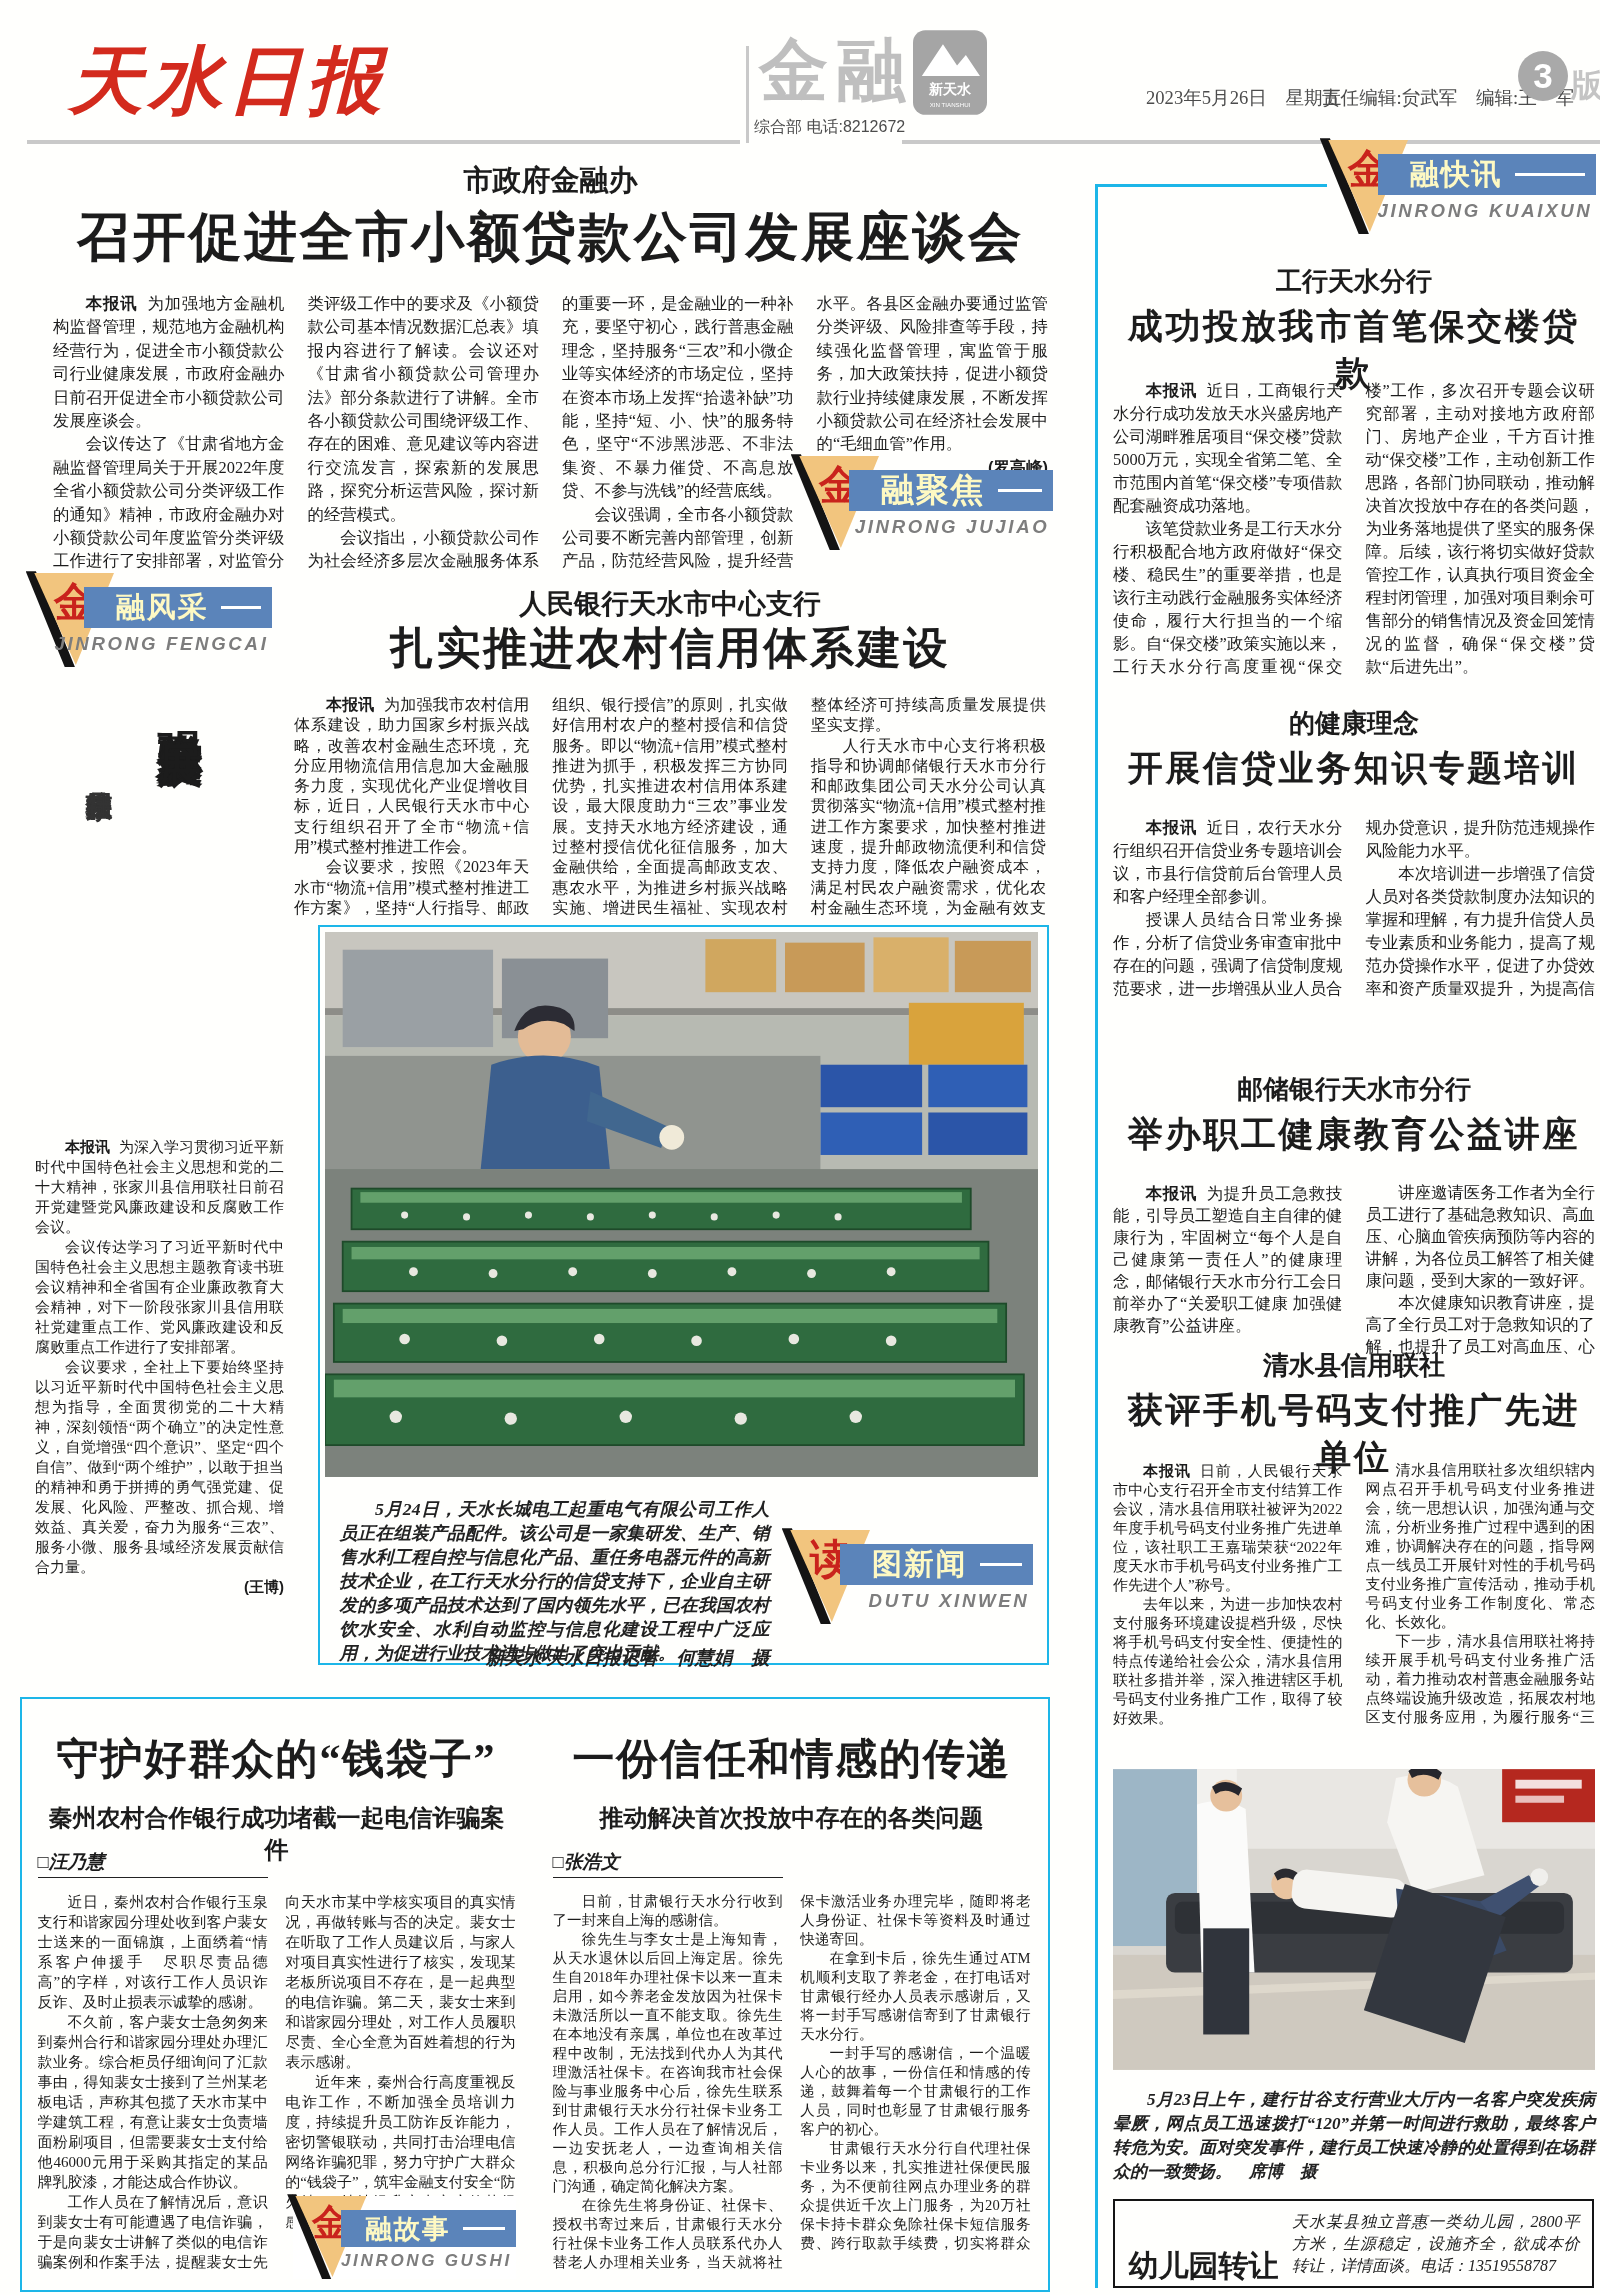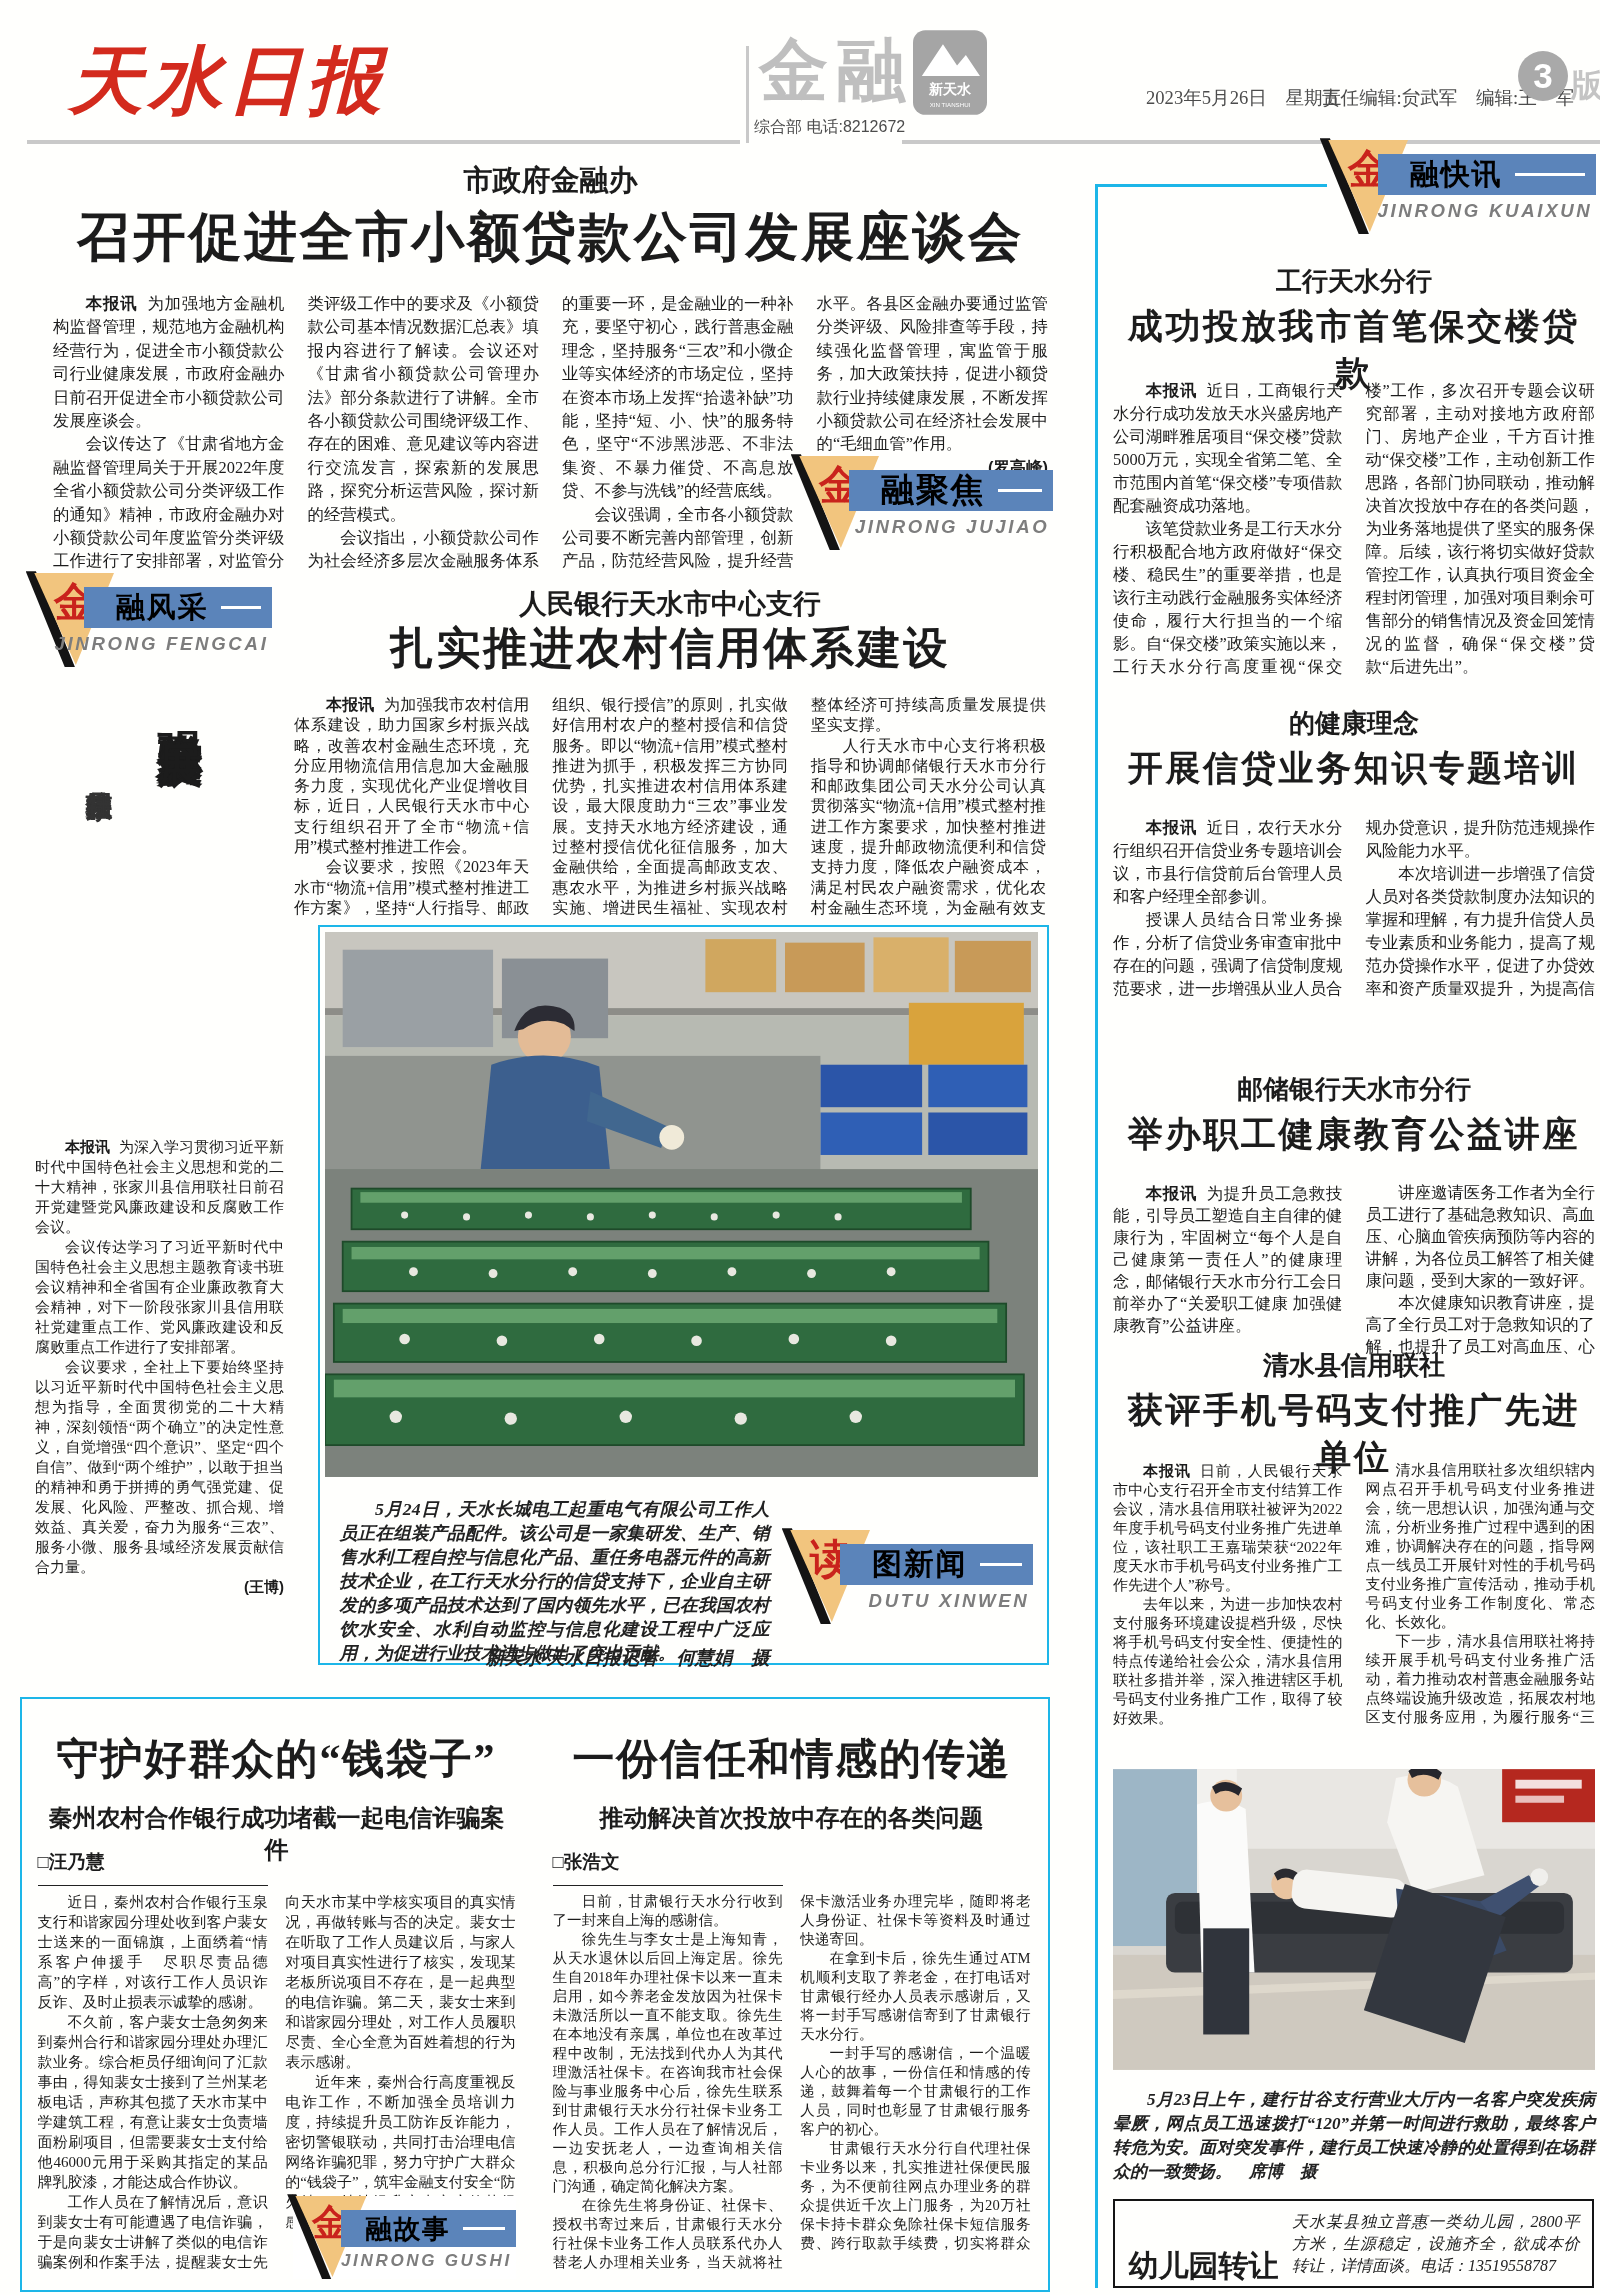--- a/index.html
+++ b/index.html
@@ -21,35 +21,35 @@
     font-size:35px;font-weight:bold;text-align:center;line-height:50px;font-family:"Liberation Sans","DejaVu Sans",sans-serif;}
   .page-ban{font-size:32px;color:#c4c4c4;font-weight:bold;font-family:"Liberation Sans","DejaVu Sans",sans-serif;}
   
   .badge{position:absolute;width:265px;height:88px;}
   .badge .tri-edge{position:absolute;left:-5.3px;top:-1.8px;width:85px;height:96px;background:#141414;
     clip-path:polygon(0 0,12% 0,58% 100%,46% 100%);}
   .badge .tri{position:absolute;left:0;top:0;width:83px;height:92px;background:#f2c57e;
     clip-path:polygon(4% 0,100% 0,54% 100%);}
   .badge .lead-char{position:absolute;left:23px;top:1.8px;font-size:41px;font-weight:bold;color:#c9231c;}
   .badge .bar{position:absolute;left:53px;right:0;top:14px;height:41px;background:#5b84ba;display:flex;align-items:center;
-    color:#000000;font-weight:bold;font-size:33px;letter-spacing:1.8px;font-family:"Liberation Sans","DejaVu Sans",sans-serif;padding-left:32px;}
+    color:#fef9c3;font-weight:bold;font-size:33px;letter-spacing:1.8px;font-family:"Liberation Sans","DejaVu Sans",sans-serif;padding-left:32px;}
   .badge .bar::after{content:"";flex:1;height:2.7px;background:#fff;margin:0 10.6px 0 12.4px;}
   .badge .en{position:absolute;right:3.5px;top:60px;font-style:italic;font-weight:bold;font-size:18.6px;color:#7d7d7d;
     letter-spacing:2.7px;font-family:"Liberation Sans","DejaVu Sans",sans-serif;white-space:nowrap;}
   
   .eyebrow{font-weight:bold;font-family:"Liberation Sans","DejaVu Sans",sans-serif;}
   .headline{font-weight:bold;font-family:"Liberation Sans","DejaVu Sans",sans-serif;letter-spacing:2.7px;}
   .serif-head{font-family:"Liberation Serif","DejaVu Serif",serif;font-weight:bold;letter-spacing:1.8px;}
   .vert{writing-mode:vertical-rl;text-orientation:upright;}
   .kai{font-style:italic;color:#222;}
   .cyan{background:#1db6e8;}
   .photo-frame{border:2.7px solid #1db6e8;}
   .ad-box{border:2.7px solid #141414;display:flex;align-items:center;}
   .bl-author{font-size:18.6px;font-weight:bold;border-bottom:1.8px solid #222;
-    font-family:"Liberation Sans","DejaVu Sans",sans-serif;padding-bottom:10px;}
+    font-family:"Liberation Sans","DejaVu Sans",sans-serif;padding-bottom:2px;font-style:italic;}
 </style>
 </head>
 <body>
 
 <div id="page">
 
   <div class="abs masthead" style="left:69px;top:32px;">天水日报</div>
   <div class="abs grayline" style="left:26.5px;top:140px;width:713px;height:4.4px;"></div>
   <div class="abs grayline" style="left:746px;top:46px;width:2.7px;height:97px;"></div>
   <div class="abs section-big" style="left:759px;top:25px;">金融</div>

